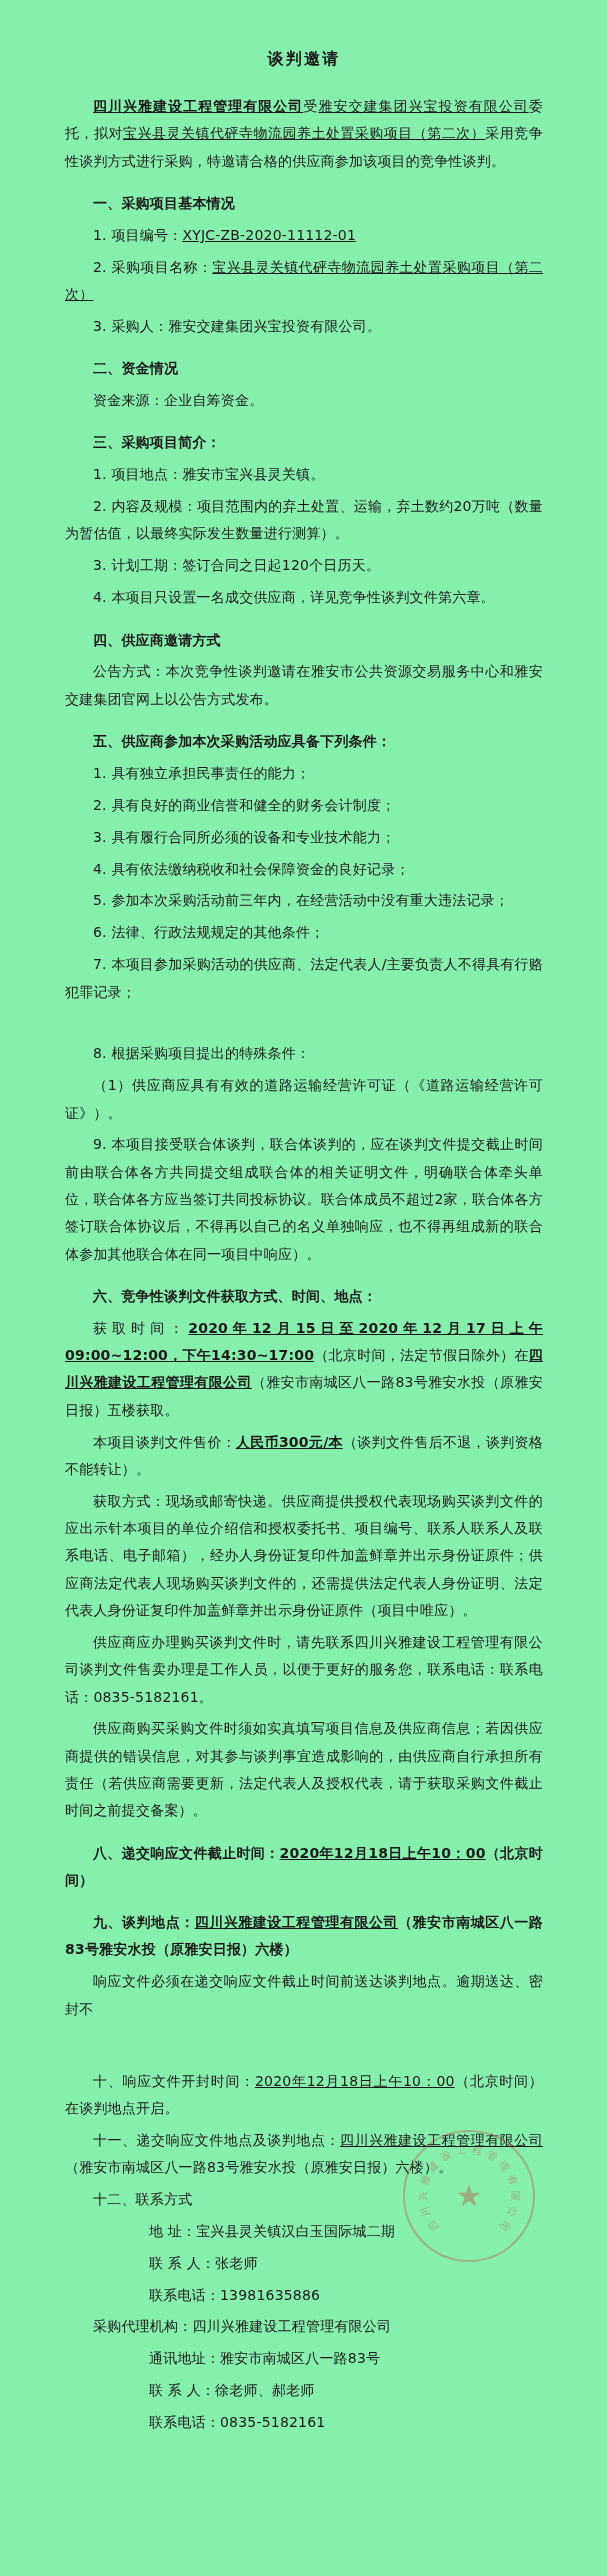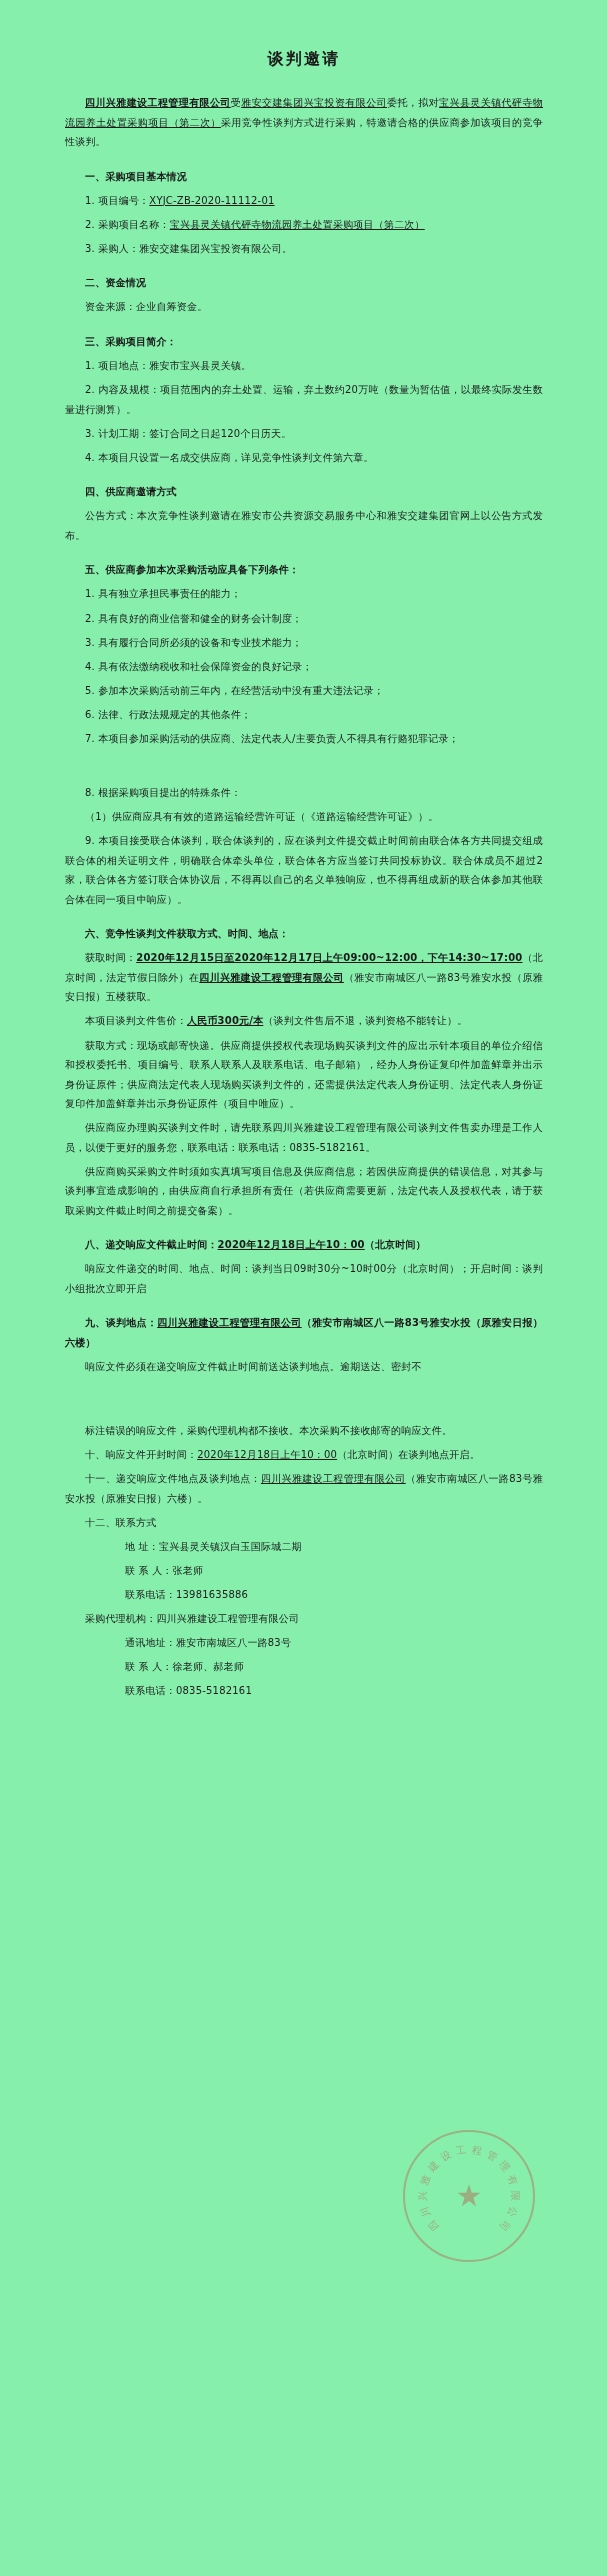--- a/index.html
+++ b/index.html
@@ -25,21 +25,21 @@
   .title{
     text-align:center;
     font-size:16px;
     font-weight:bold;
     letter-spacing:2.3px;
     margin:0 0 23px 0;
     font-family:"DejaVu Serif","Liberation Serif",serif;
   }
   p{
     margin:0 0 4.6px 0;
-    font-size:10px;
+    font-size:14px;
     line-height:1.95;
     text-align:justify;
     letter-spacing:0.2px;
   }
   .indent{ text-indent:2em; }
   .sec{
     text-indent:2em;
     font-weight:bold;
     margin-top:15px;
   }
@@ -139,31 +139,29 @@
       本项目谈判文件售价：<span class="b u">人民币300元/本</span>（谈判文件售后不退，谈判资格不能转让）。
     </p>
 
     <p class="item">获取方式：现场或邮寄快递。供应商提供授权代表现场购买谈判文件的应出示针本项目的单位介绍信和授权委托书、项目编号、联系人联系人及联系电话、电子邮箱），经办人身份证复印件加盖鲜章并出示身份证原件；供应商法定代表人现场购买谈判文件的，还需提供法定代表人身份证明、法定代表人身份证复印件加盖鲜章并出示身份证原件（项目中唯应）。</p>
     <p class="item">供应商应办理购买谈判文件时，请先联系四川兴雅建设工程管理有限公司谈判文件售卖办理是工作人员，以便于更好的服务您，联系电话：联系电话：0835-5182161。</p>
     <p class="item">供应商购买采购文件时须如实真填写项目信息及供应商信息；若因供应商提供的错误信息，对其参与谈判事宜造成影响的，由供应商自行承担所有责任（若供应商需要更新，法定代表人及授权代表，请于获取采购文件截止时间之前提交备案）。</p>
 
     <p class="sec">
       八、递交响应文件截止时间：<span class="u">2020年12月18日上午10：00</span>（北京时间）
     </p>
-    <p class="item">响应文件递交的时间、地点、时间：谈判当日09时30分~10时00分（北京时间）；开启时间：谈判小组批次立即开启</p>
     <p class="sec">
       九、谈判地点：<span class="u">四川兴雅建设工程管理有限公司</span>（雅安市南城区八一路83号雅安水投（原雅安日报）六楼）
     </p>
 
     <p class="item">响应文件必须在递交响应文件截止时间前送达谈判地点。逾期送达、密封不</p>
 
     <div class="biggap"></div>
     <div class="biggap"></div>
 
-    <p class="item">标注错误的响应文件，采购代理机构都不接收。本次采购不接收邮寄的响应文件。</p>
     <p class="item">
       十、响应文件开封时间：<span class="u">2020年12月18日上午10：00</span>（北京时间）在谈判地点开启。
     </p>
     <p class="item">
       十一、递交响应文件地点及谈判地点：<span class="u">四川兴雅建设工程管理有限公司</span>（雅安市南城区八一路83号雅安水投（原雅安日报）六楼）。
     </p>
     <p class="item">十二、联系方式</p>
 
     <p class="contact-line">
       <span>地  址：</span><span>宝兴县灵关镇汉白玉国际城二期</span>

